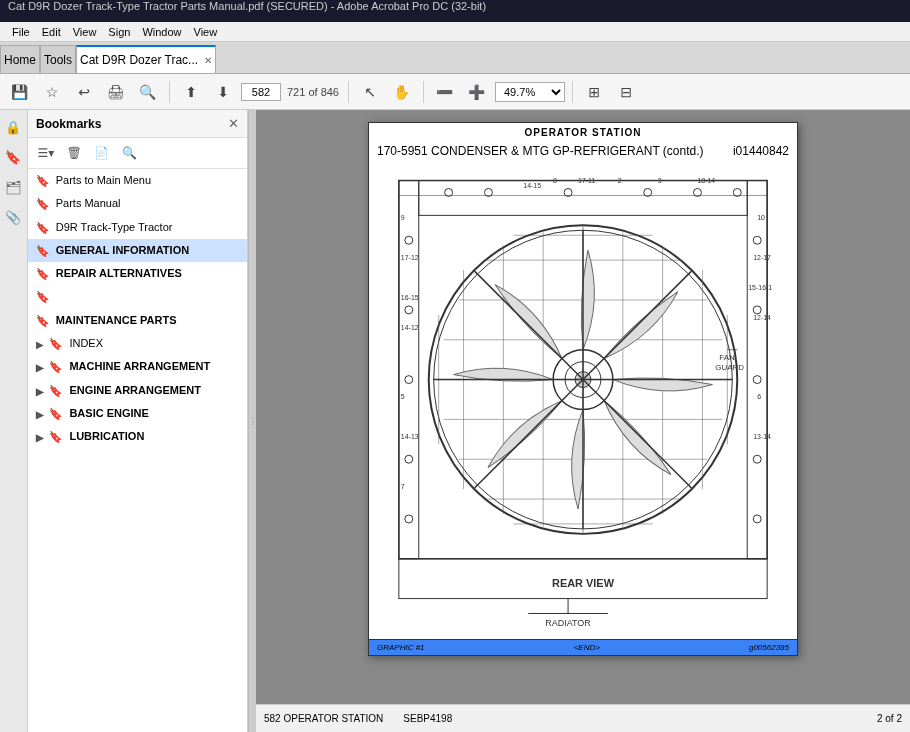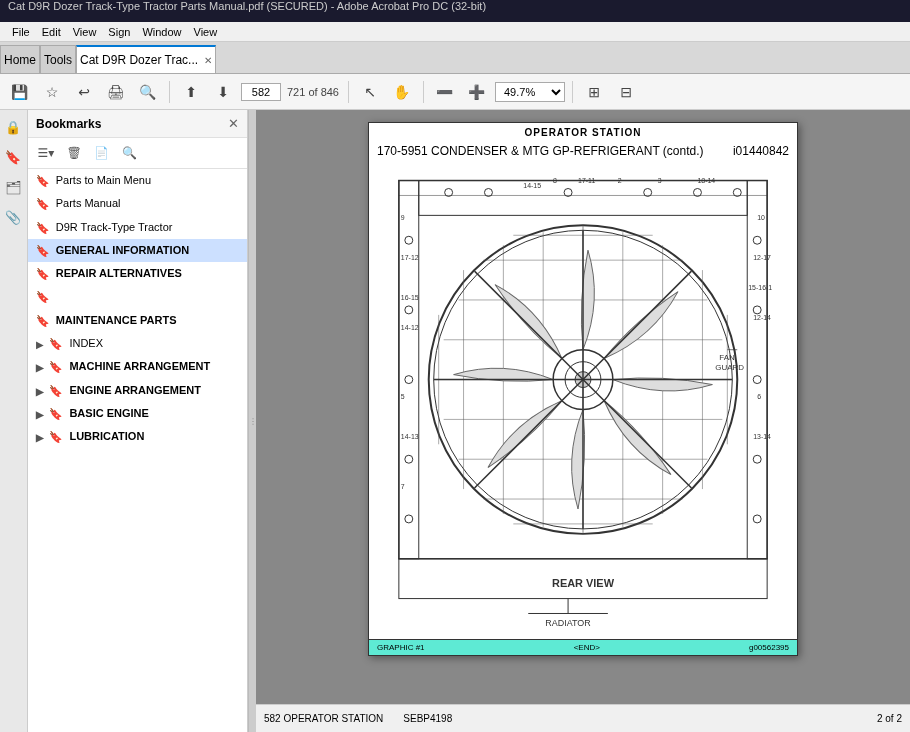--- a/index.html
+++ b/index.html
@@ -241,21 +241,22 @@
     }
 
     .pdf-footer {
       display: flex;
       justify-content: space-between;
       align-items: center;
       padding: 3px 8px;
       font-size: 8px;
       border: 1px solid #333;
       border-top: none;
-      background: #5eead4;
+      background: #3b82f6;
+      font-style: italic;
     }
 
     .pdf-status-bar {
       background: #f0f0f0;
       border-top: 1px solid #ccc;
       height: 28px;
       display: flex;
       align-items: center;
       padding: 0 8px;
       font-size: 10px;

